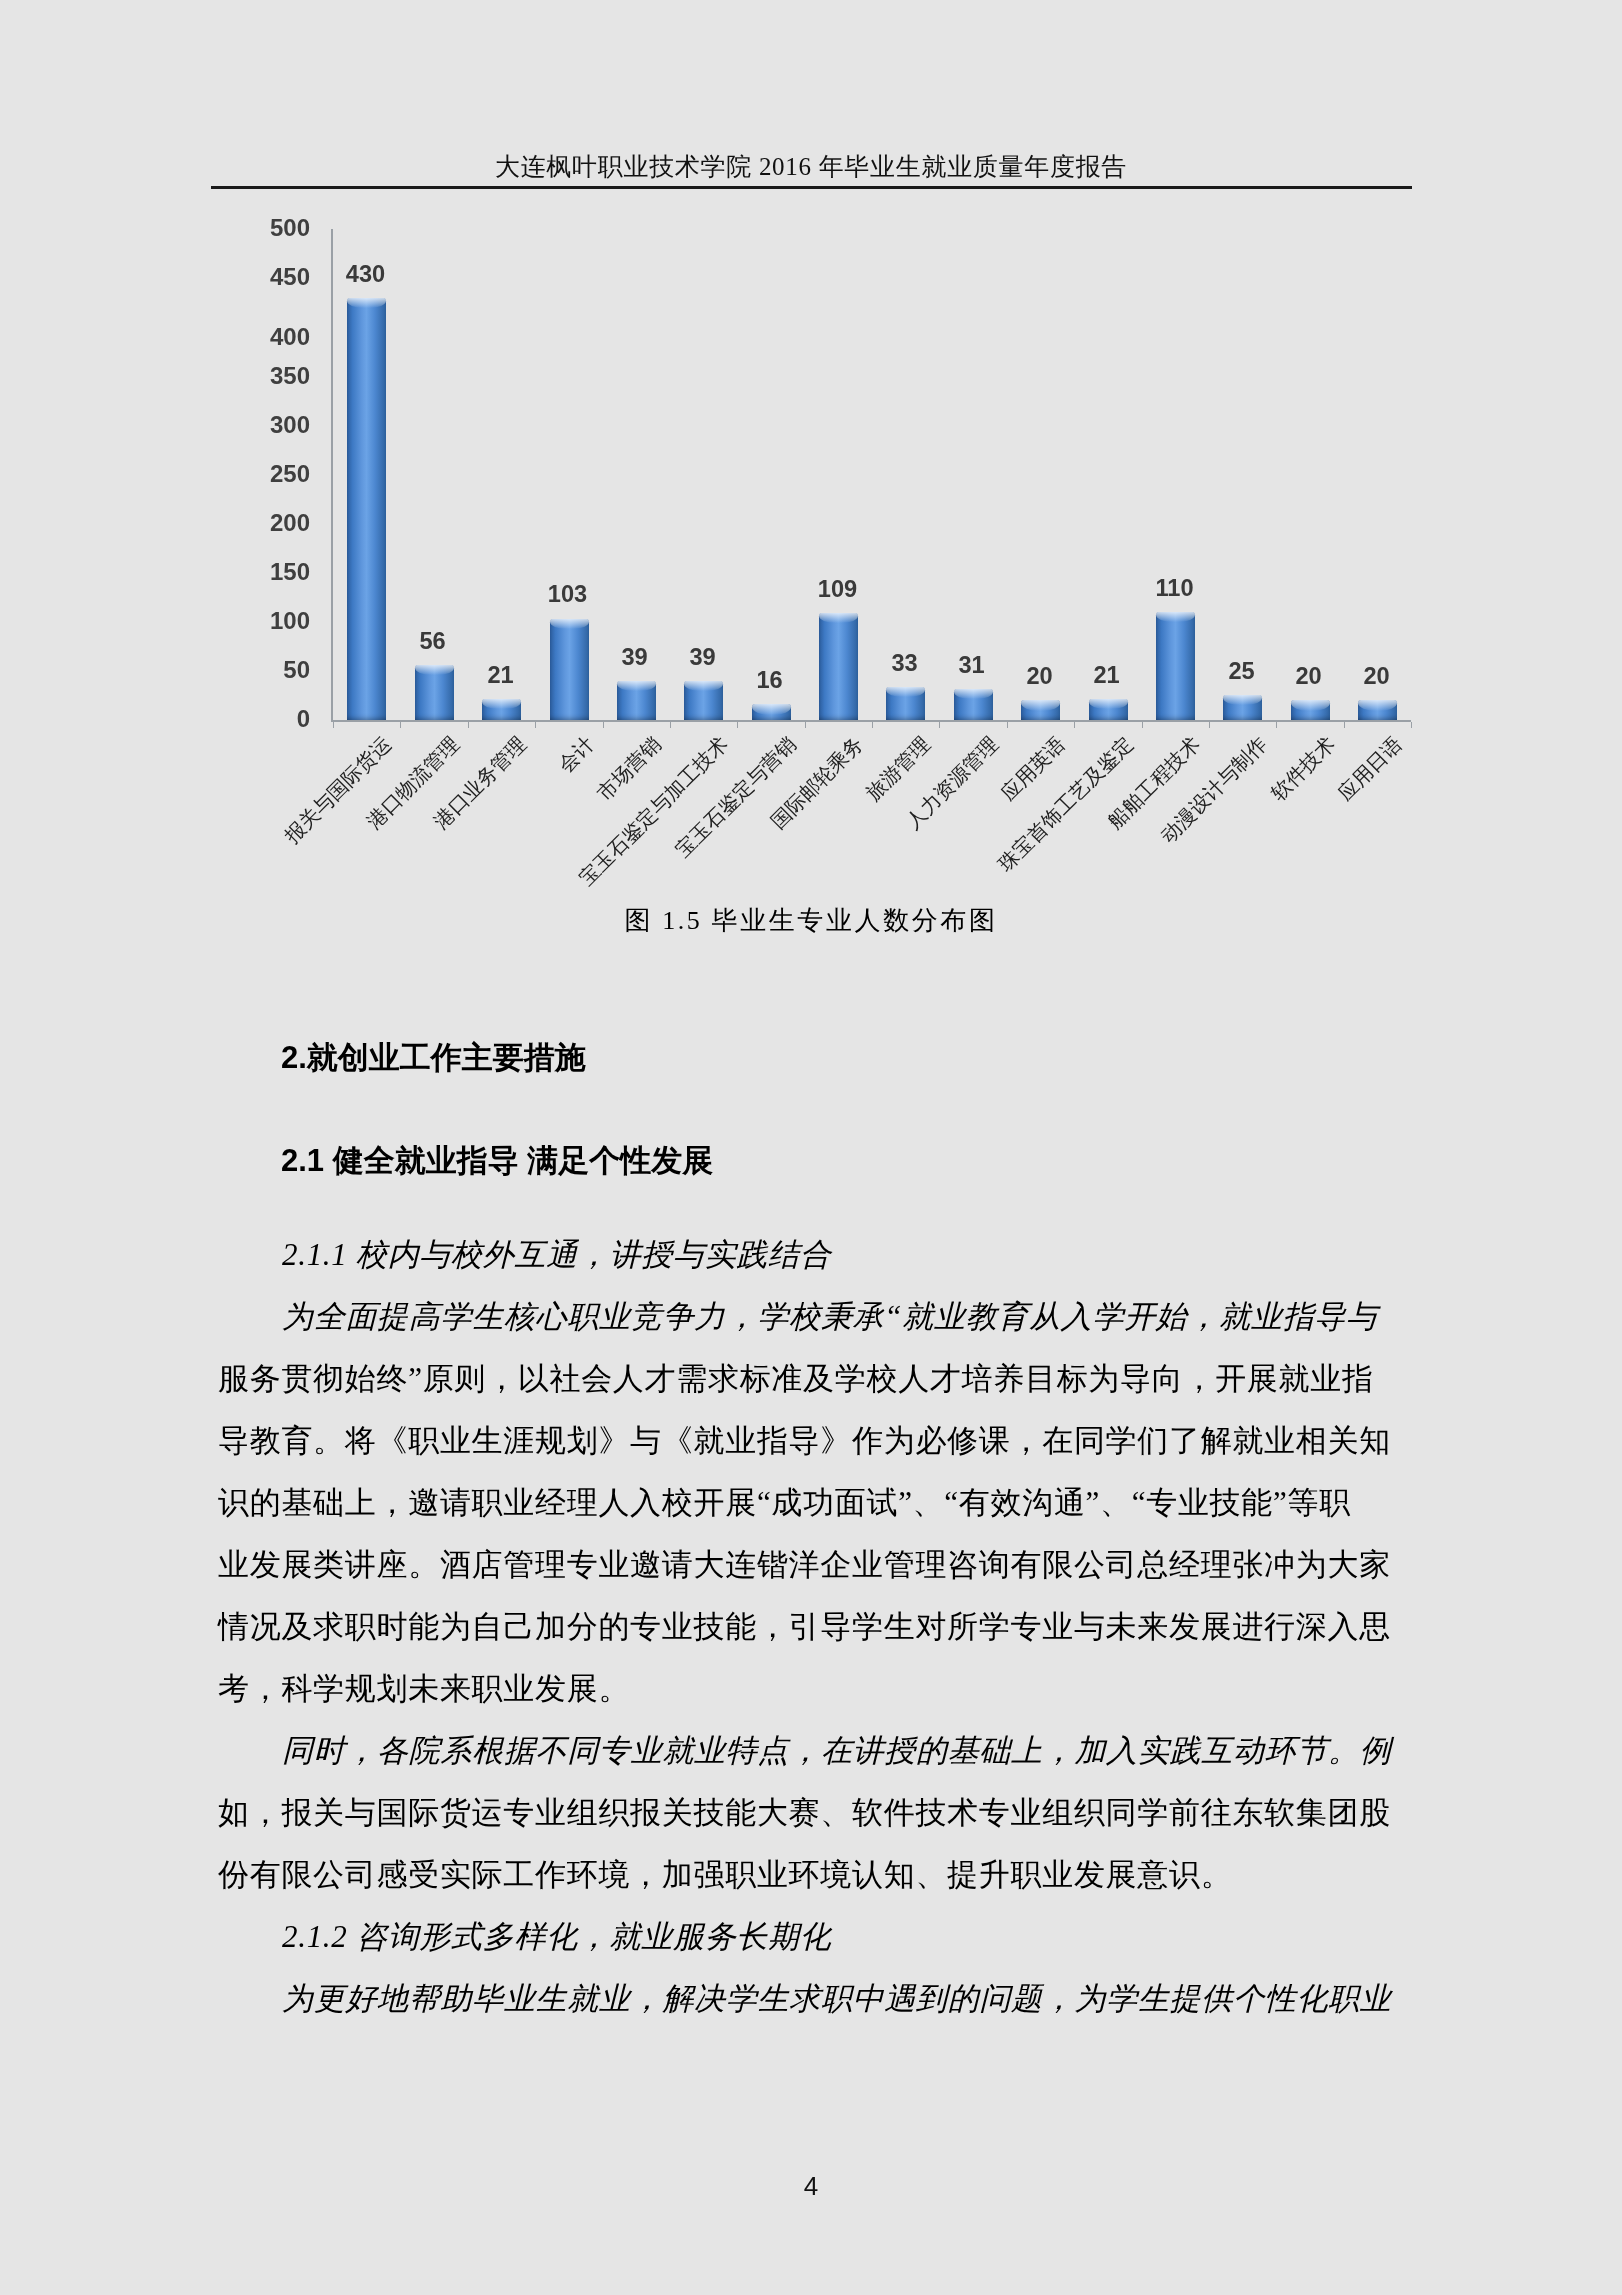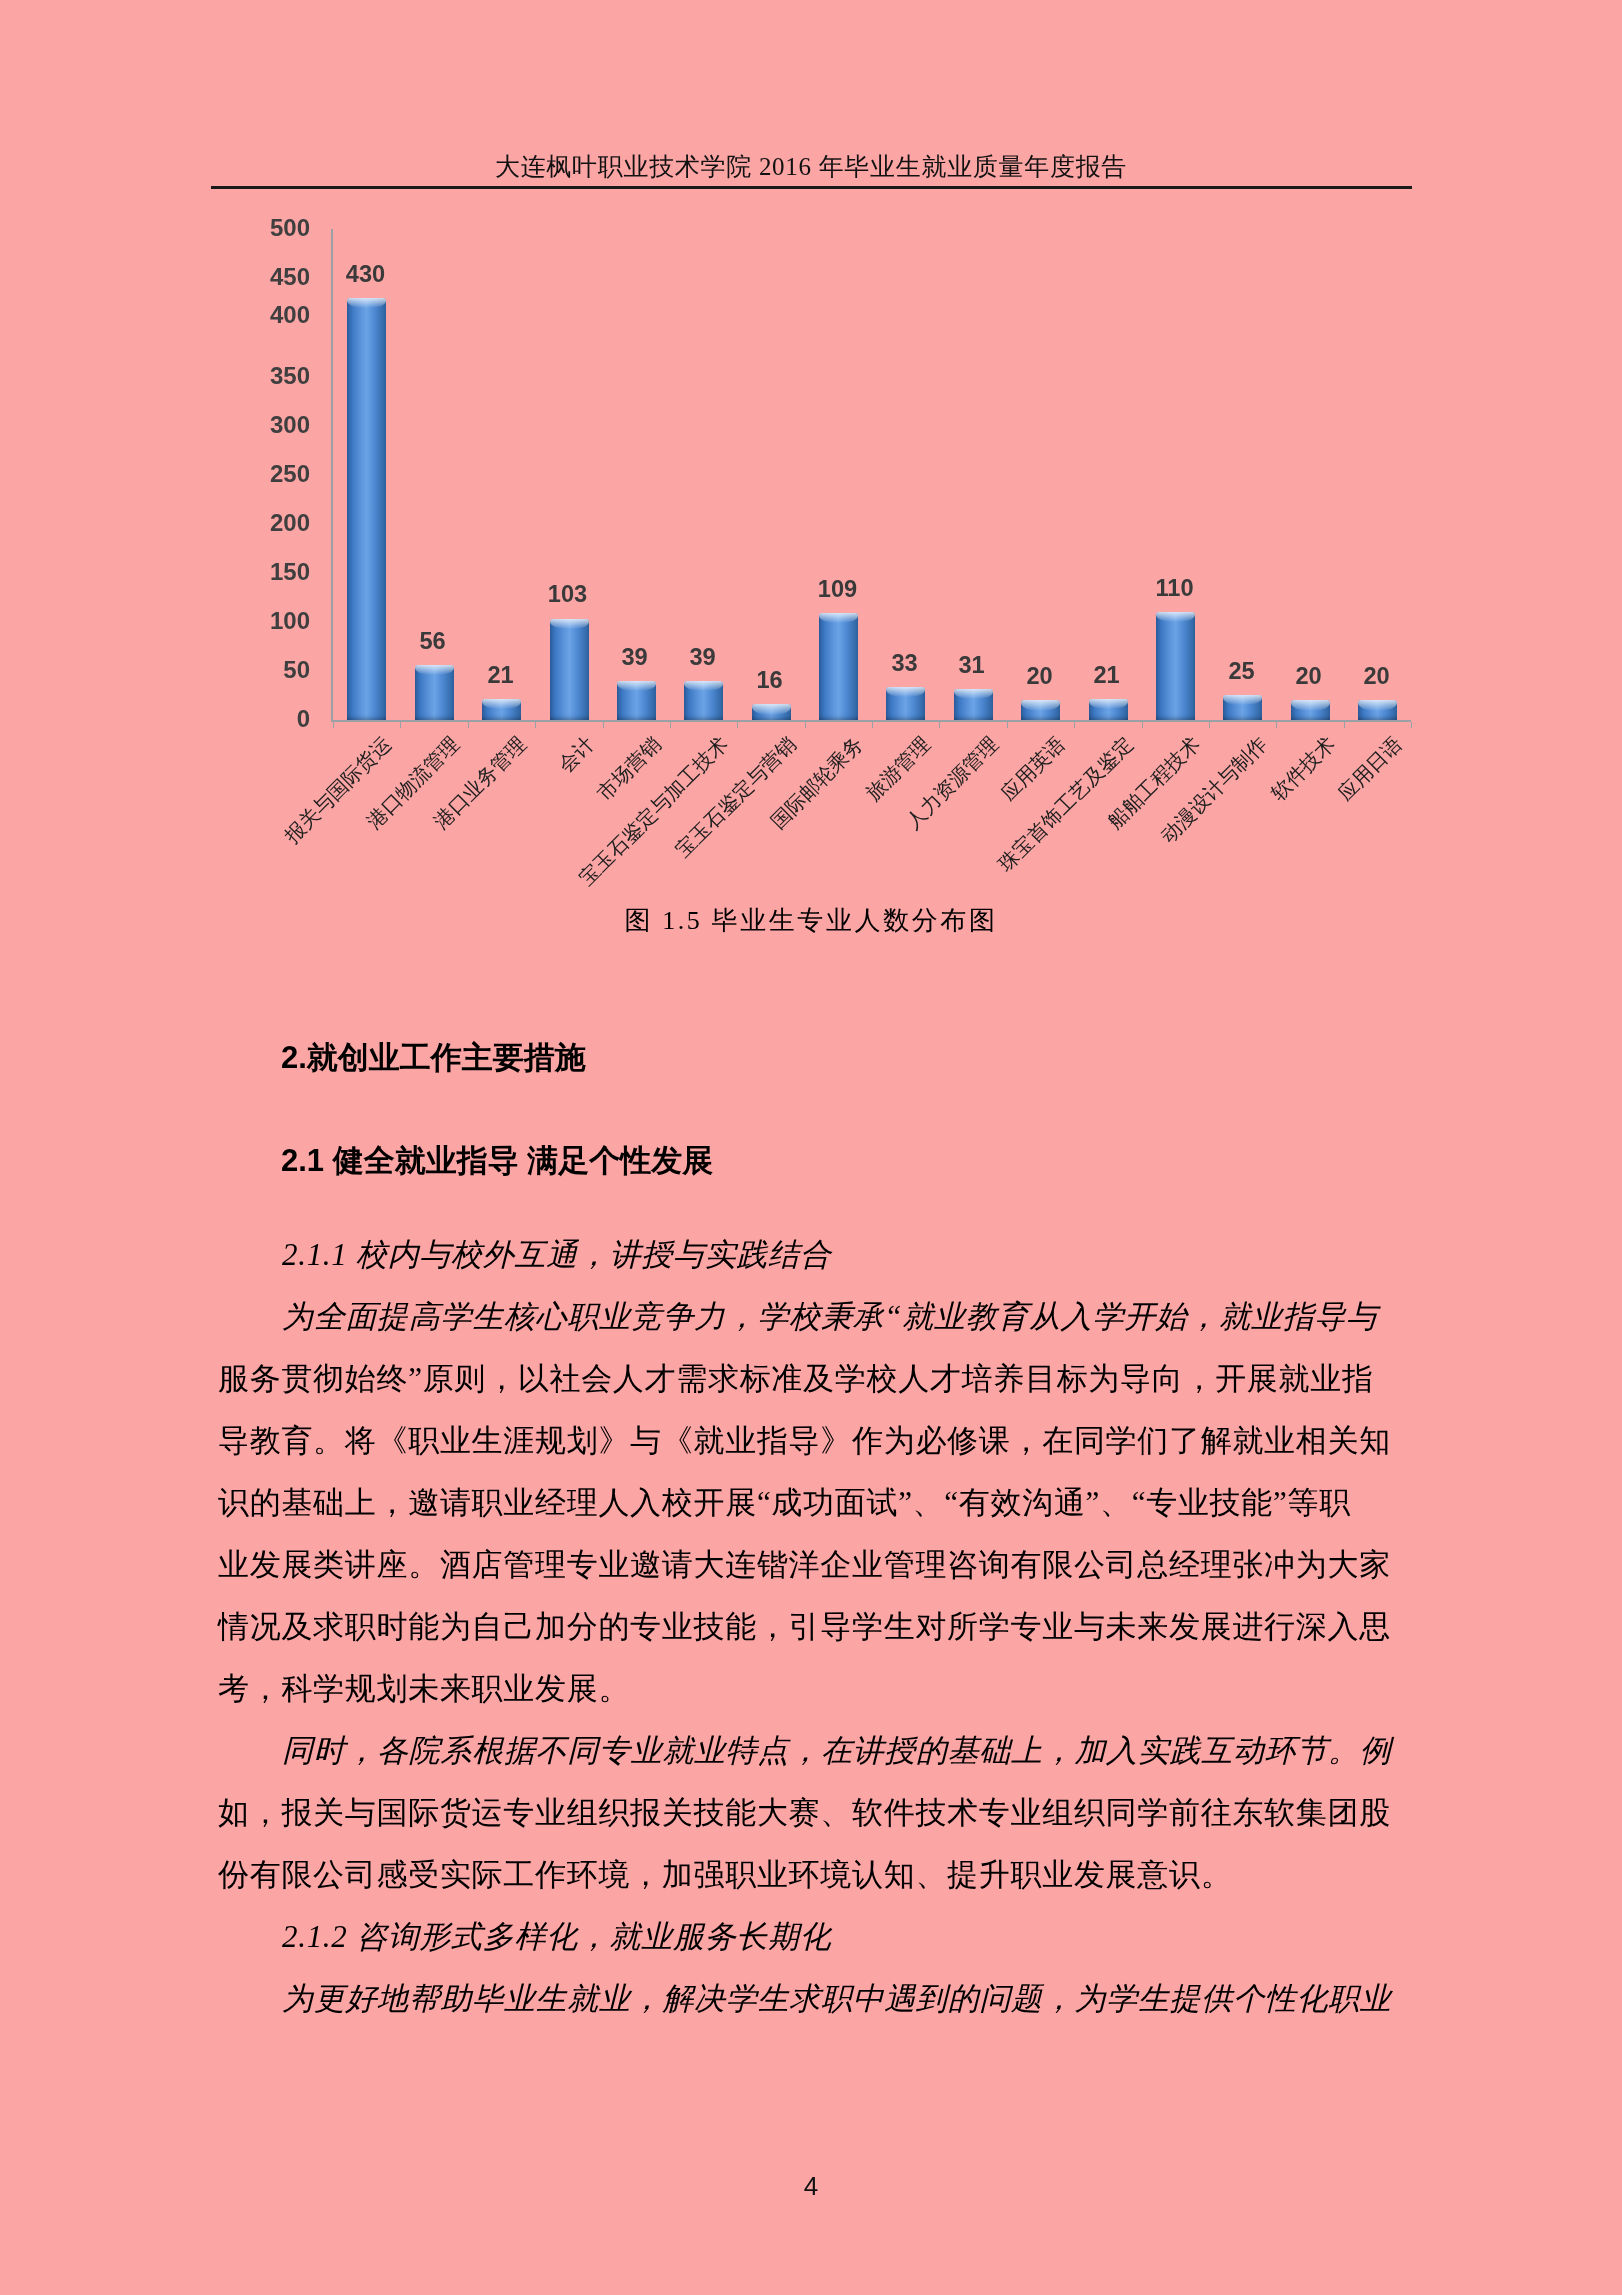--- a/index.html
+++ b/index.html
@@ -1,16 +1,16 @@
 <!DOCTYPE html>
 <html style="font-size:10.5px"><head>
 <meta charset="utf-8">
 <style>
   html,body{margin:0;padding:0;background:#ffffff;}
-  .page{position:relative;width:1622px;height:2295px;background:#fca5a5;overflow:hidden;
+  .page{position:relative;width:1622px;height:2295px;background:#e5e5e5;overflow:hidden;
         font-family:"Liberation Serif","DejaVu Serif",serif;color:#000;}
 
   
   .header-title{position:absolute;top:150px;left:0;width:100%;text-align:center;
                 font-size:25px;letter-spacing:0.7px;color:#111;}
   .header-rule{position:absolute;top:186px;left:211px;width:1201px;height:2.6px;background:#1a1a1a;}
 
   
   .figure-chart{position:absolute;left:258px;top:219px;width:1164px;height:661px;}
   .chart-plot{position:absolute;left:73px;top:9.8px;width:1078px;height:491px;
@@ -92,21 +92,21 @@
       </div>
 
   <div class="ytick" style="top: 486px;">0</div>
       <div class="ytick" style="top: 437px;">50</div>
       <div class="ytick" style="top: 388px;">100</div>
       <div class="ytick" style="top: 339px;">150</div>
       <div class="ytick" style="top: 290px;">200</div>
       <div class="ytick" style="top: 241px;">250</div>
       <div class="ytick" style="top: 192px;">300</div>
       <div class="ytick" style="top: 143px;">350</div>
-      <div class="ytick" style="top: 82px;">400</div>
+      <div class="ytick" style="top: 104px;">400</div>
       <div class="ytick" style="top: 44px;">450</div>
       <div class="ytick" style="top: -4.6px;">500</div>
       <div class="bar-value" style="left: 55px; top: 42px;">430</div>
       <div class="xlabel" style="left: -338px; top: 512px;">报关与国际货运</div>
       <div class="bar-value" style="left: 122px; top: 409px;">56</div>
       <div class="xlabel" style="left: -270px; top: 512px;">港口物流管理</div>
       <div class="bar-value" style="left: 190px; top: 443px;">21</div>
       <div class="xlabel" style="left: -203px; top: 512px;">港口业务管理</div>
       <div class="bar-value" style="left: 257px; top: 362px;">103</div>
       <div class="xlabel" style="left: -135px; top: 512px;">会计</div>

